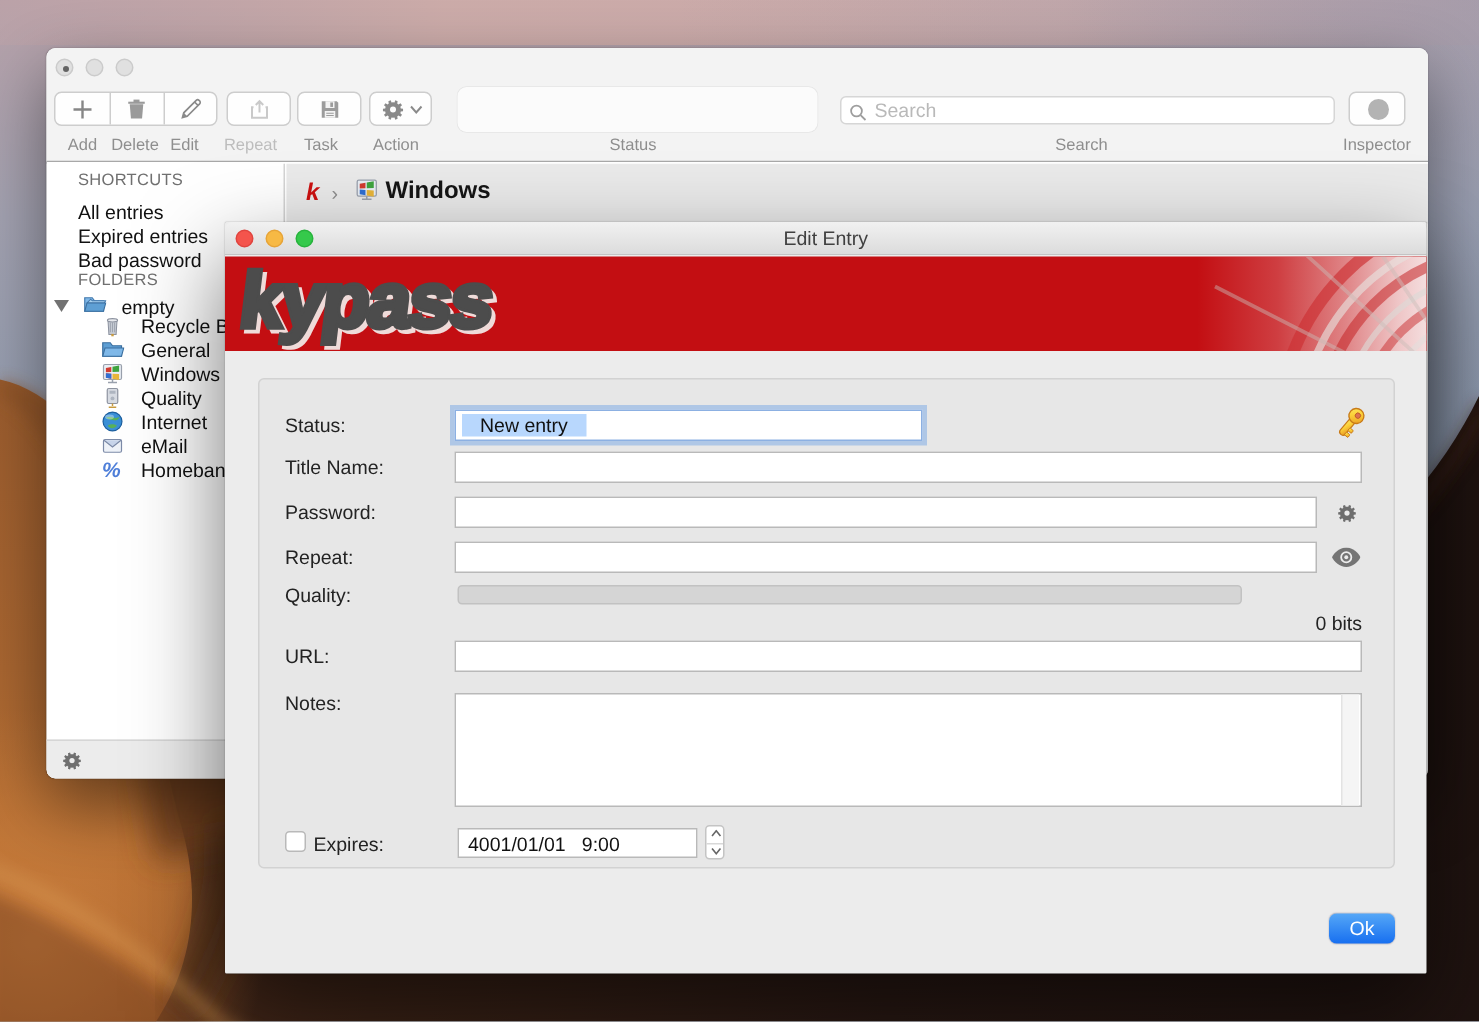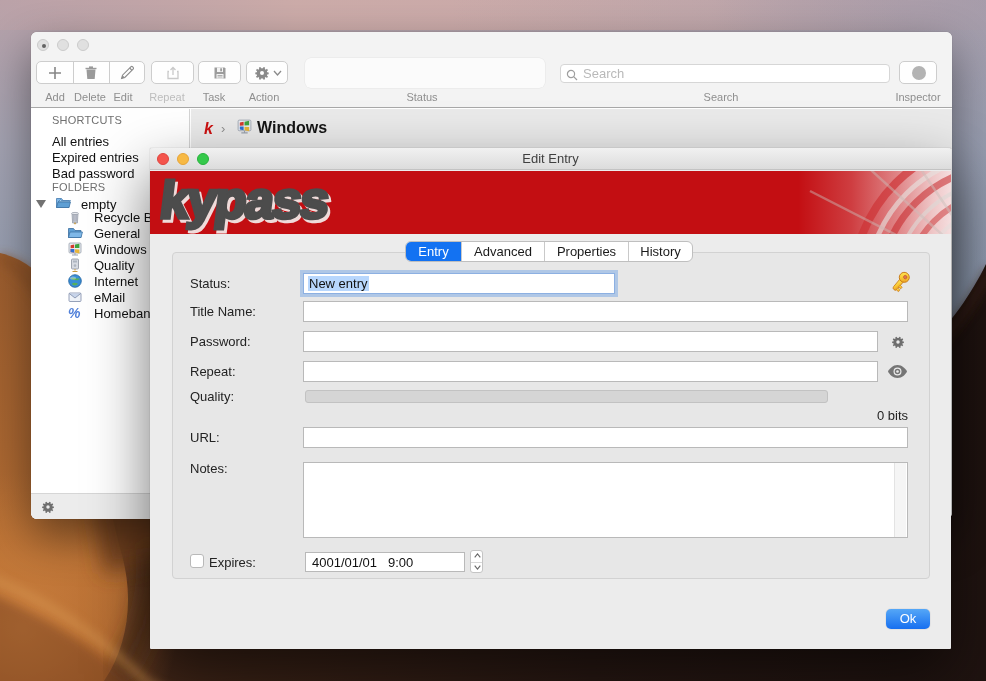--- a/index.html
+++ b/index.html
@@ -301,21 +301,21 @@
       <g font-family="Liberation Sans, sans-serif" font-weight="bold" font-size="52" letter-spacing="-1.5" transform="skewX(-7)">
         <text x="14" y="47" fill="#f4f2f0" stroke="#f4f2f0" stroke-width="3.4" transform="translate(3,3)" paint-order="stroke" opacity=".9">kypass</text>
         <text x="14" y="47" fill="#4c4c4c" stroke="#4c4c4c" stroke-width="3.6" paint-order="stroke">kypass</text>
       </g>
     </svg>
   </div>
   <div id="panel"></div>
 
   <div class="flabel" style="left:40px;top:128px">Status:</div>
   <div class="ffield" style="left:153px;top:125px;width:312px;height:21px;border-color:#8cb0e2;box-shadow:0 0 0 3px rgba(120,168,230,.5);">
-    <span style="position:absolute;left:4px;top:2px;font-size:13px;color:#111;background:#b8d7fd;padding:0 1px">New entry</span>
+    <span style="position:absolute;left:4px;top:2px;font-size:13px;color:#111;background:#b8d7fd;padding:0 12px">New entry</span>
   </div>
   <svg class="abs" style="left:740px;top:123px" width="21" height="22" viewBox="0 0 21 22">
     <defs>
         <linearGradient id="gold" x1="0" y1="0" x2="1" y2="1">
           <stop offset="0" stop-color="#ffea60"></stop>
           <stop offset=".45" stop-color="#fbcf38"></stop>
           <stop offset="1" stop-color="#e89423"></stop>
         </linearGradient>
       </defs>
     <g transform="rotate(40 10.5 11)">
@@ -357,20 +357,14 @@
   </div>
   <div class="abs" style="left:320px;top:402px;width:13px;height:23px;background:#fff;border:1px solid #c4c4c4;border-radius:3px">
     <svg class="abs" style="left:2.5px;top:2px" width="7" height="5" viewBox="0 0 7 5">
         <path d="M.7 4.3L3.5.9l2.8 3.4" stroke="#666" stroke-width="1.1" fill="none"></path>
       </svg>
     <svg class="abs" style="left:2.5px;top:14px" width="7" height="5" viewBox="0 0 7 5">
         <path d="M.7.7l2.8 3.4L6.3.7" stroke="#666" stroke-width="1.1" fill="none"></path>
       </svg>
     <div style="position:absolute;left:0;right:0;top:11px;height:1px;background:#d8d8d8"></div>
   </div>
-  <div id="tabs">
-    <div class="tab first sel" style="width:55px">Entry</div>
-    <div class="tab" style="width:83px">Advanced</div>
-    <div class="tab" style="width:84px">Properties</div>
-    <div class="tab" style="width:64px">History</div>
-  </div>
   <div id="okbtn">Ok</div>
 </div>
 
 </body></html>

